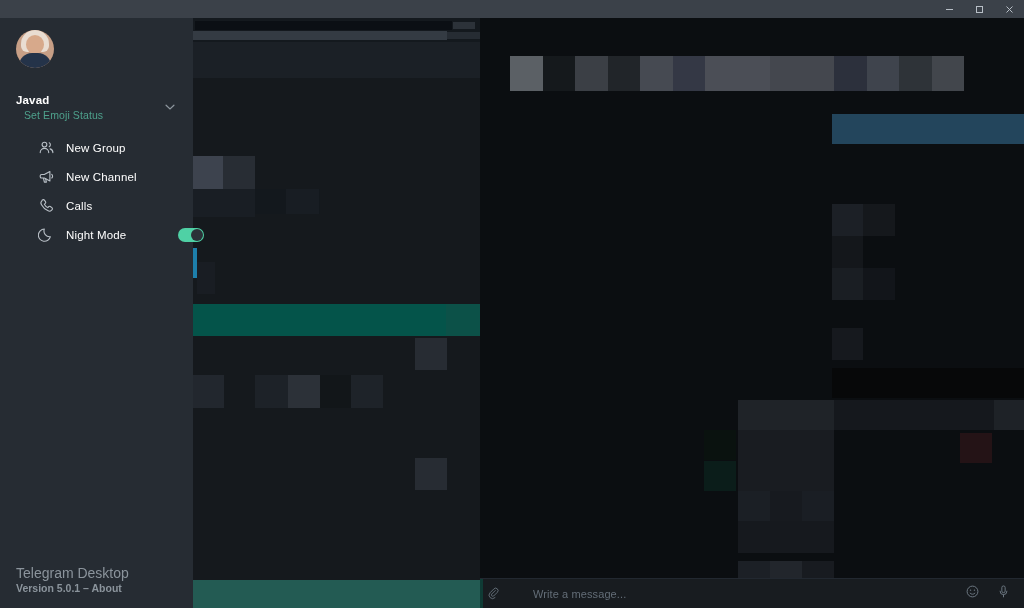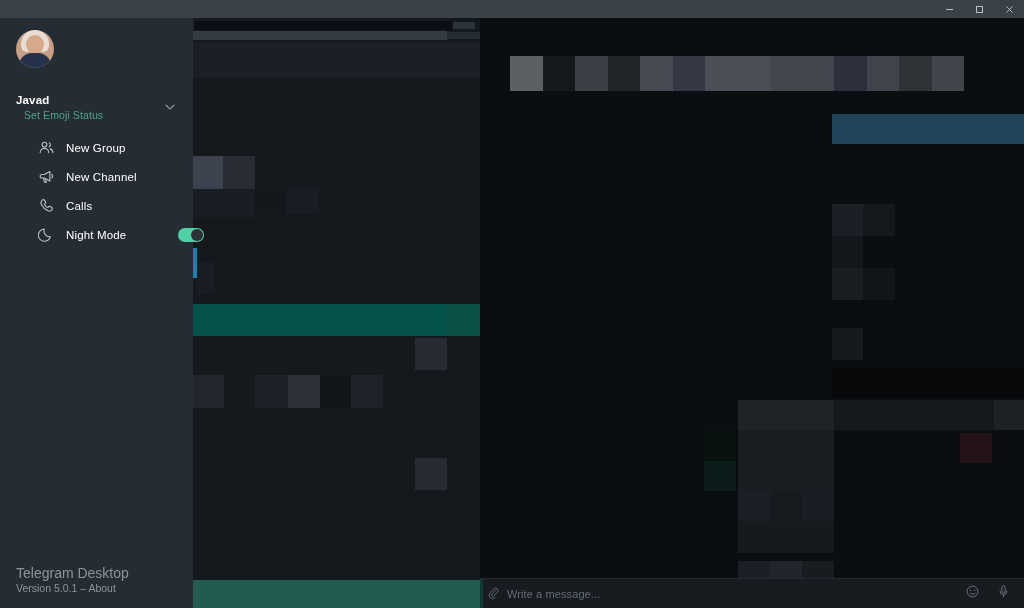--- a/index.html
+++ b/index.html
@@ -93,21 +93,21 @@
     background: #181c20;
     display: flex; align-items: center;
     border-top: 1px solid #222830;
   }
   .msgbar .mb-accent {
     position: absolute; left: 0; top: 0; width: 3px; height: 30px;
     background: #0f3b35;
   }
   .mb-clip { margin-left: 6px; color: #6d7883; display: flex; }
   .mb-placeholder {
-    margin-left: 6px;
+    margin-left: 32px;
     color: #636d77; font-size: 11px;
     letter-spacing: .1px;
   }
   .mb-right {
     margin-left: auto; display: flex; align-items: center; gap: 16px;
     margin-right: 13px; color: #6d7883;
   }
 
   
   .sidebar {
@@ -190,21 +190,21 @@
     background: #2b3138;
   }
 
   .sb-footer {
     position: absolute; left: 16px; bottom: 12px;
   }
   .sb-footer .fl1 {
     color: #8b949c; font-size: 14px; line-height: 15px;
   }
   .sb-footer .fl2 {
-    color: #8b949c; font-size: 10.5px; line-height: 15px;
+    color: #8b949c; font-size: 10.5px; line-height: 15px; font-weight: bold;
   }
 </style>
 </head>
 <body>
 
 <div id="app">
 
   <div class="titlebar">
     <div class="win-btn">
       <svg width="11" height="11" viewBox="0 0 11 11">

